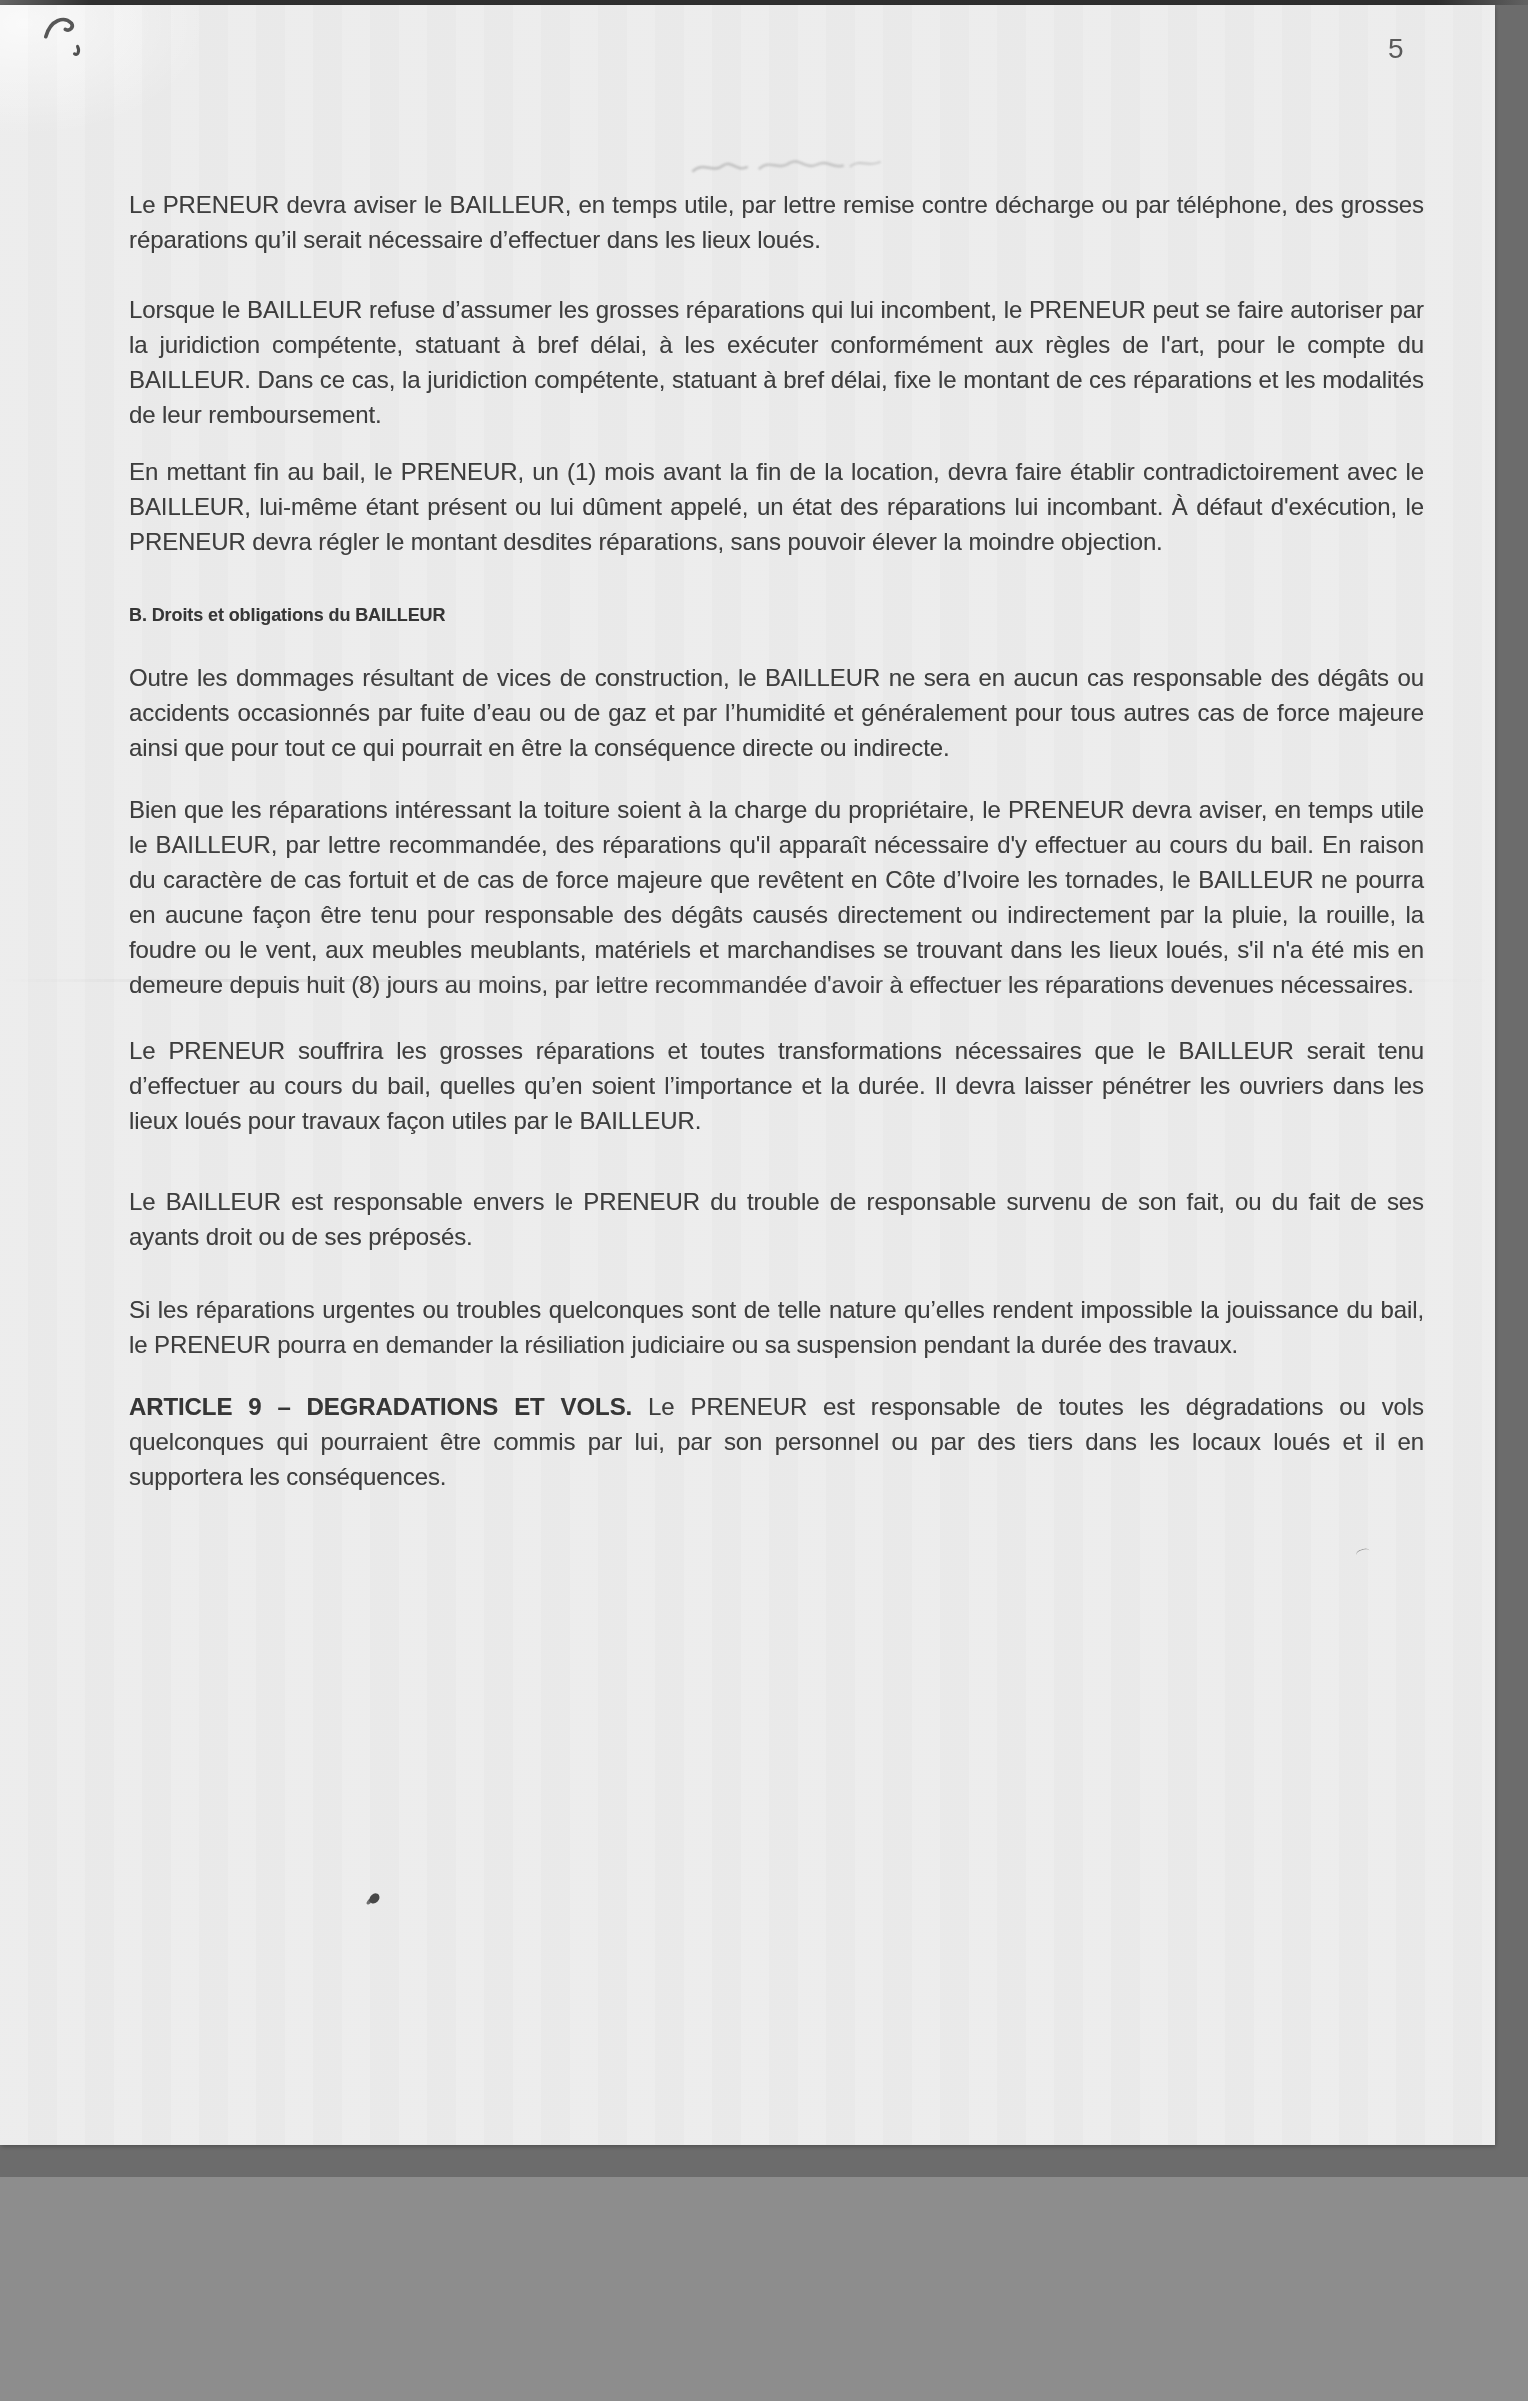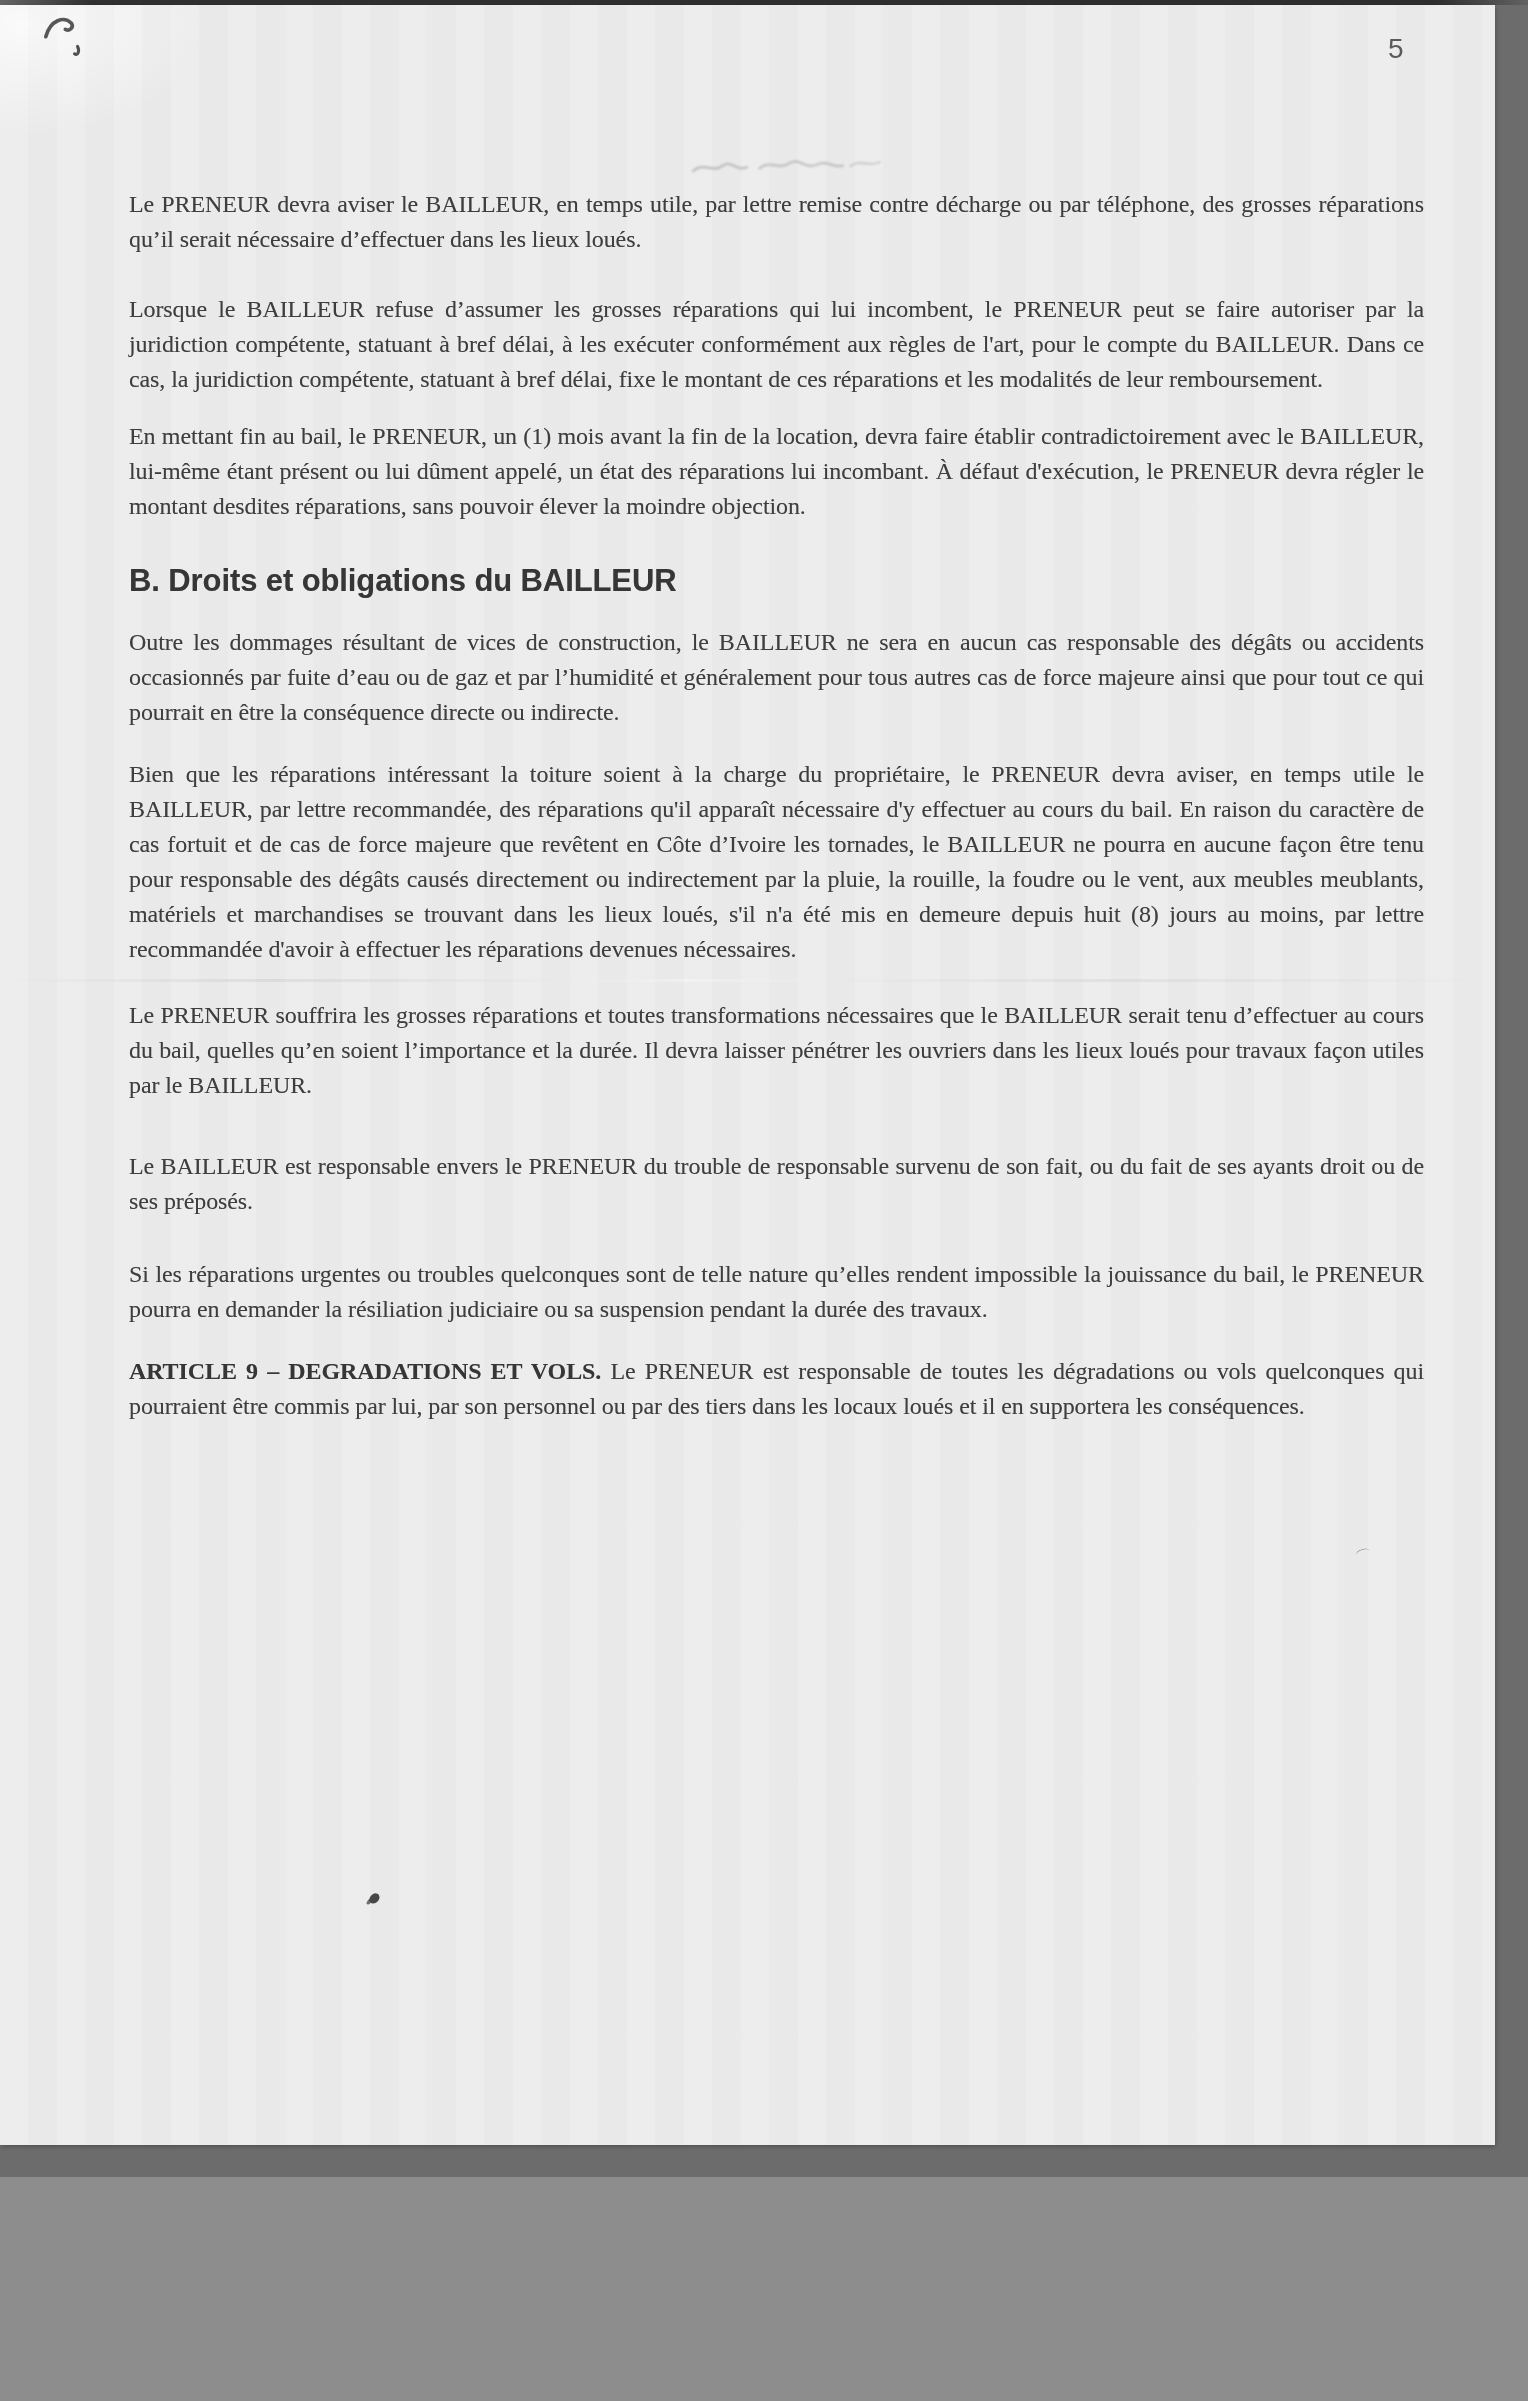--- a/index.html
+++ b/index.html
@@ -29,22 +29,22 @@
   .page-number{
     position:absolute;left:1388px;top:28px;width:43px;
     font-size:28px;color:#5a5a5a;letter-spacing:0.6px;
   }
   .content{
     position:absolute;left:129px;top:182px;width:1295px;
     font-size:24px;line-height:35px;color:#3e3e3e;
     text-align:justify;letter-spacing:-0.1px;
     text-shadow:0 0 0.6px rgba(62,62,62,.35);
   }
-  .para{margin:0;font-family:Liberation Serif, serif;}
-  .heading{margin:0;font-size:31px;font-weight:700;color:#363636;text-align:left;}
+  .para{margin:0;}
+  .heading{margin:0;font-size:18px;font-weight:700;color:#363636;text-align:left;}
   .bold{font-weight:700;color:#363636;}
   .mb43{margin-bottom:26.5px}.mb44{margin-bottom:27px}.mb49{margin-bottom:30px}
   .mb51{margin-bottom:31px}.mb56{margin-bottom:35px}.mb61{margin-bottom:38px}
   .mb64{margin-bottom:39px}.mb68{margin-bottom:22px}.mb74{margin-bottom:46px}
   
   .fold-mark{position:absolute;left:32px;top:6.2px;width:74px;height:55px;pointer-events:none;}
   .scribble{position:absolute;left:685px;top:137px;width:203px;height:47px;opacity:.55;filter:blur(0.9px);pointer-events:none;}
   .crease{
     position:absolute;left:0;top:974px;width:1495px;height:2.5px;opacity:.5;filter:blur(0.7px);
     background:linear-gradient(to right, rgba(140,140,140,0), rgba(130,130,130,.28) 18%, rgba(255,255,255,.55) 46%, rgba(130,130,130,.22) 74%, rgba(140,140,140,0));

